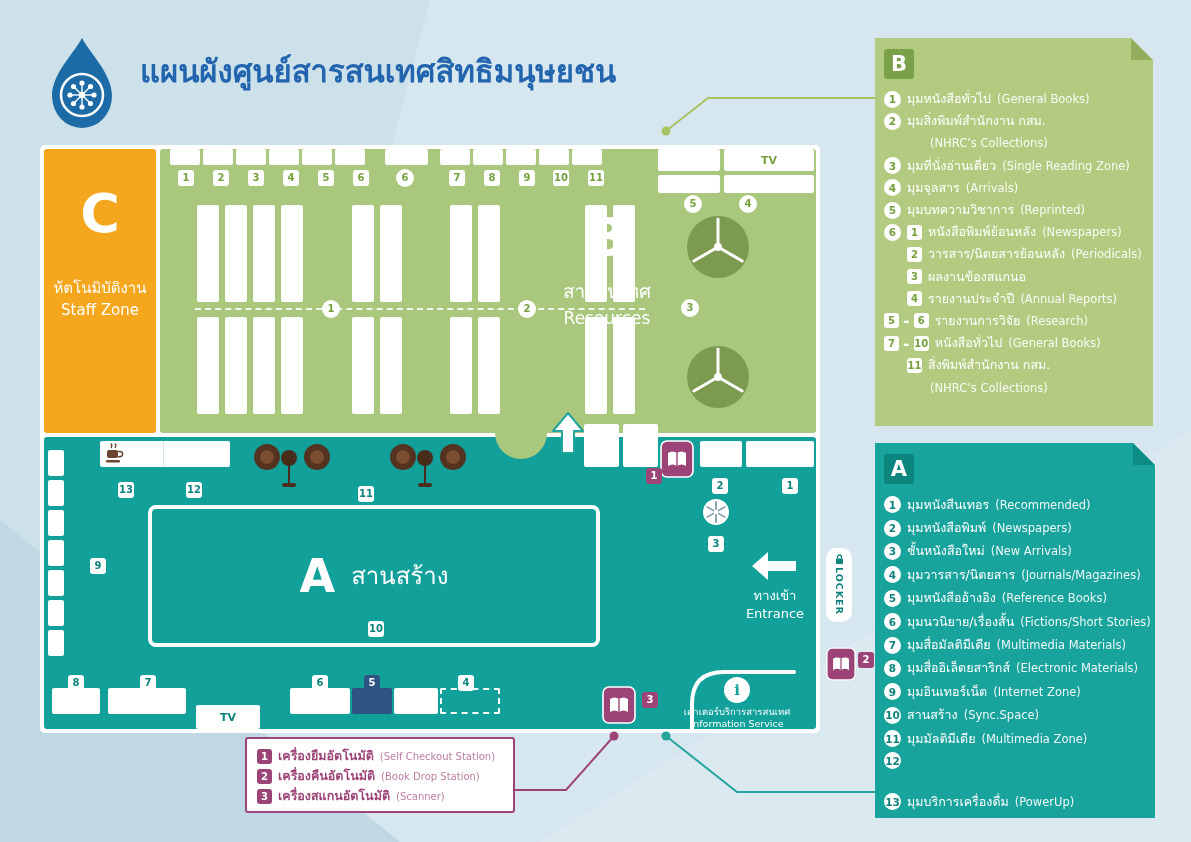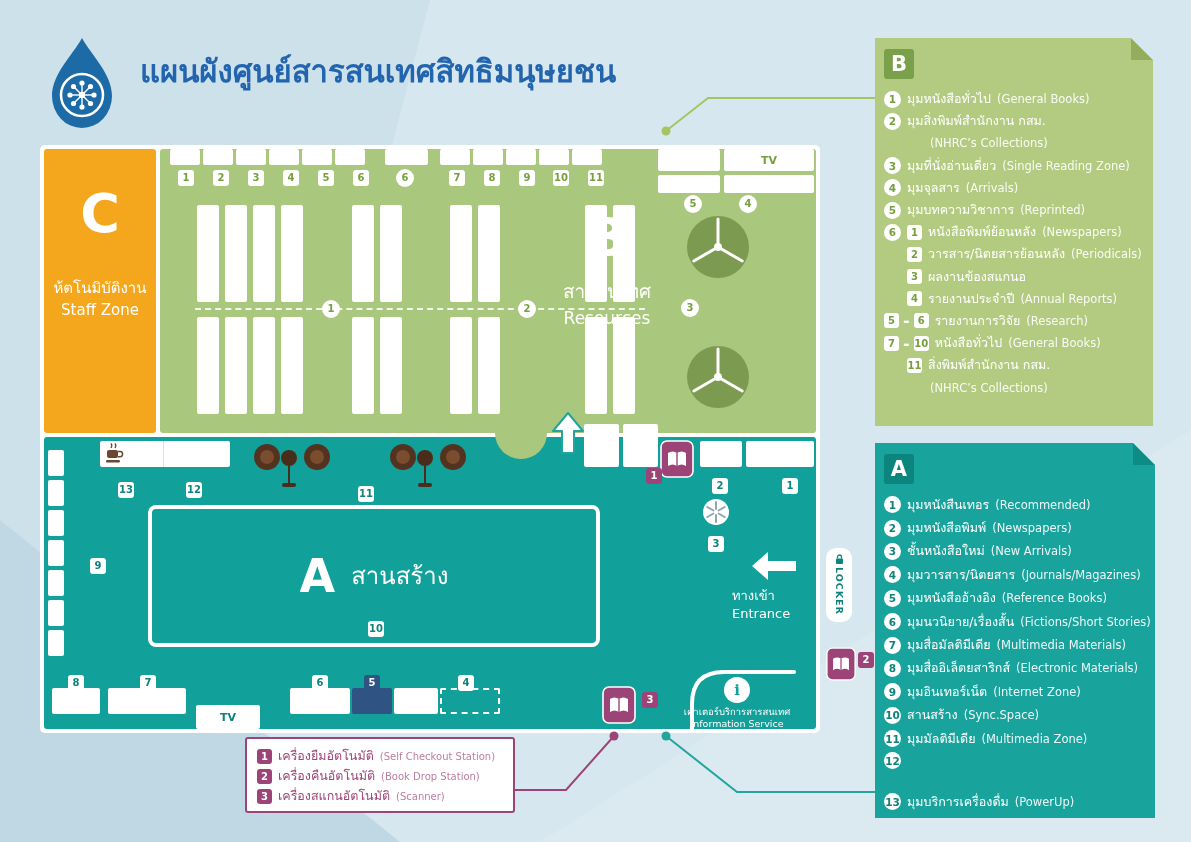--- a/index.html
+++ b/index.html
@@ -52,21 +52,21 @@
   .prow .th{font-size:12.5px}
   .prow .en{font-size:11.5px;opacity:.92}
   .mk-c{width:17px;height:17px;border-radius:50%;background:#fff;display:inline-flex;align-items:center;justify-content:center;font-size:10.5px;font-weight:bold;flex:0 0 auto}
   .panel-b .mk-c{color:#76a03e}
   .panel-a .mk-c{color:#0e837d}
   .mk-s{width:15px;height:15px;border-radius:3px;background:#fff;display:inline-flex;align-items:center;justify-content:center;font-size:10px;font-weight:bold;color:#76a03e;flex:0 0 auto}
   .mk-s.m{background:#9c4477;color:#fff}
   .rdash{font-weight:bold;margin:0 -2px}
   .mlegend{position:absolute;left:245px;top:737px;width:270px;height:76px;background:#fff;border:2px solid #9c4477;border-radius:3px;padding:7px 10px;display:flex;flex-direction:column;justify-content:space-between}
   .mrow{display:flex;align-items:center;gap:6px;white-space:nowrap}
-  .mrow .th{color:#9c4477;font-weight:normal;font-size:12.5px}
+  .mrow .th{color:#9c4477;font-weight:bold;font-size:12.5px}
   .mrow .en{color:#bd7da2;font-size:10px}
   .title-th{position:absolute;left:140px;top:46px;font-size:31px;font-weight:bold;color:#2265ae}
   .title-en{position:absolute;left:140px;top:84px;font-size:36px;font-weight:bold;color:#2265ae}
   .divider{position:absolute;background:#d9e4e8}
 </style>
 </head>
 <body>
 
 <div class="stage">
 
@@ -265,21 +265,21 @@
         <div class="bigletter" style="font-size:46px">A</div>
         <div style="color:#fff;line-height:1.25;font-size:24px">
           <div>สานสร้าง</div>
         </div>
       </div>
       <div class="sqtag t" style="left:324px;top:184px">10</div>
 
       <svg class="abs" style="left:706px;top:112px" width="48" height="34" viewBox="0 0 48 34">
         <polygon points="46,12 18,12 18,3 2,17 18,31 18,22 46,22" fill="#fff"></polygon>
       </svg>
-      <div class="abs" style="left:688px;top:150px;width:86px;color:#fff;font-size:13px;line-height:1.35">
+      <div class="abs" style="left:688px;top:150px;width:86px;text-align:center;color:#fff;font-size:13px;line-height:1.35">
         <div>ทางเข้า</div>
         <div>Entrance</div>
       </div>
 
       <div class="sqtag t" style="left:24px;top:238px">8</div>
       <div class="sqtag t" style="left:96px;top:238px">7</div>
       <div class="wbox" style="left:8px;top:251px;width:48px;height:26px"></div>
       <div class="wbox" style="left:64px;top:251px;width:78px;height:26px"></div>
       <div class="wbox tvtext" style="left:152px;top:268px;width:64px;height:24px;color:#0e837d">TV</div>
 

